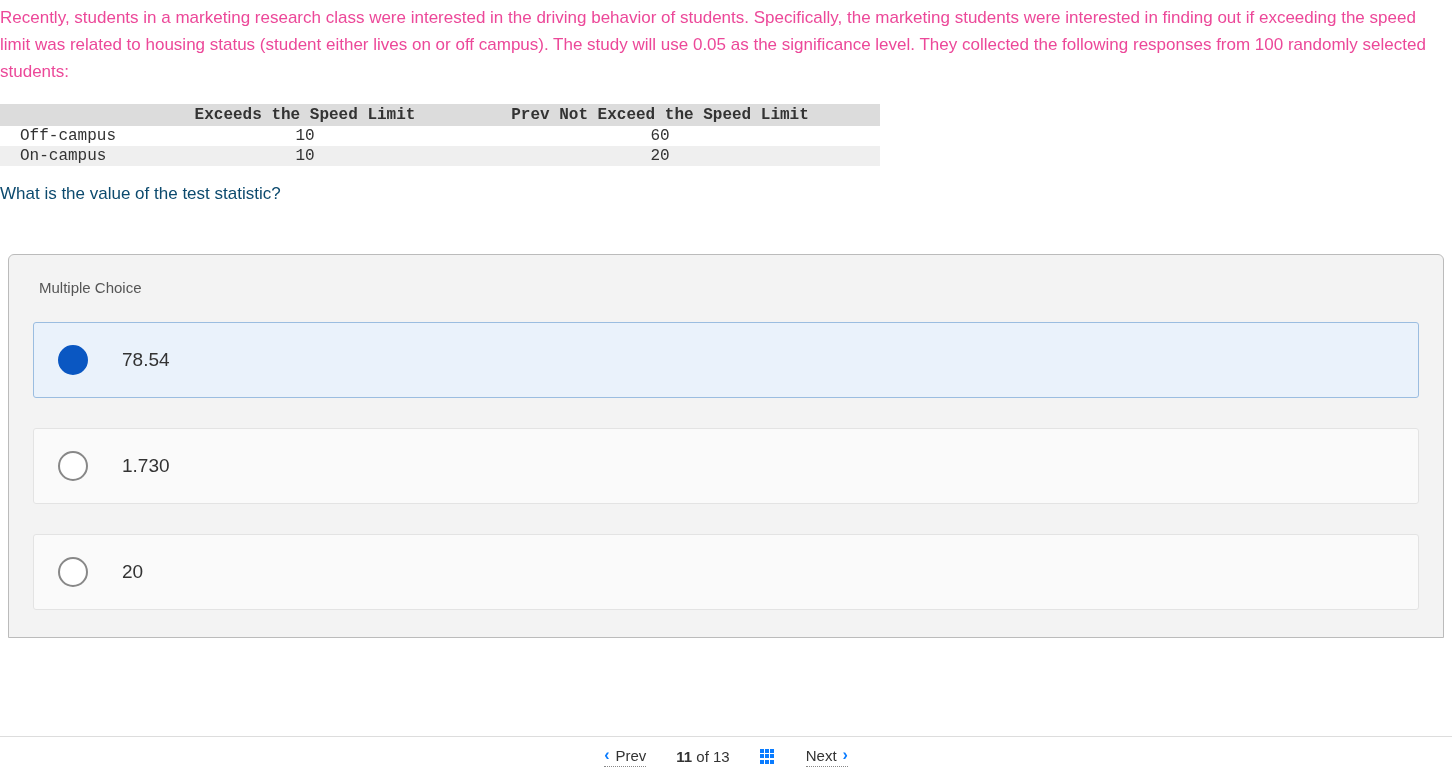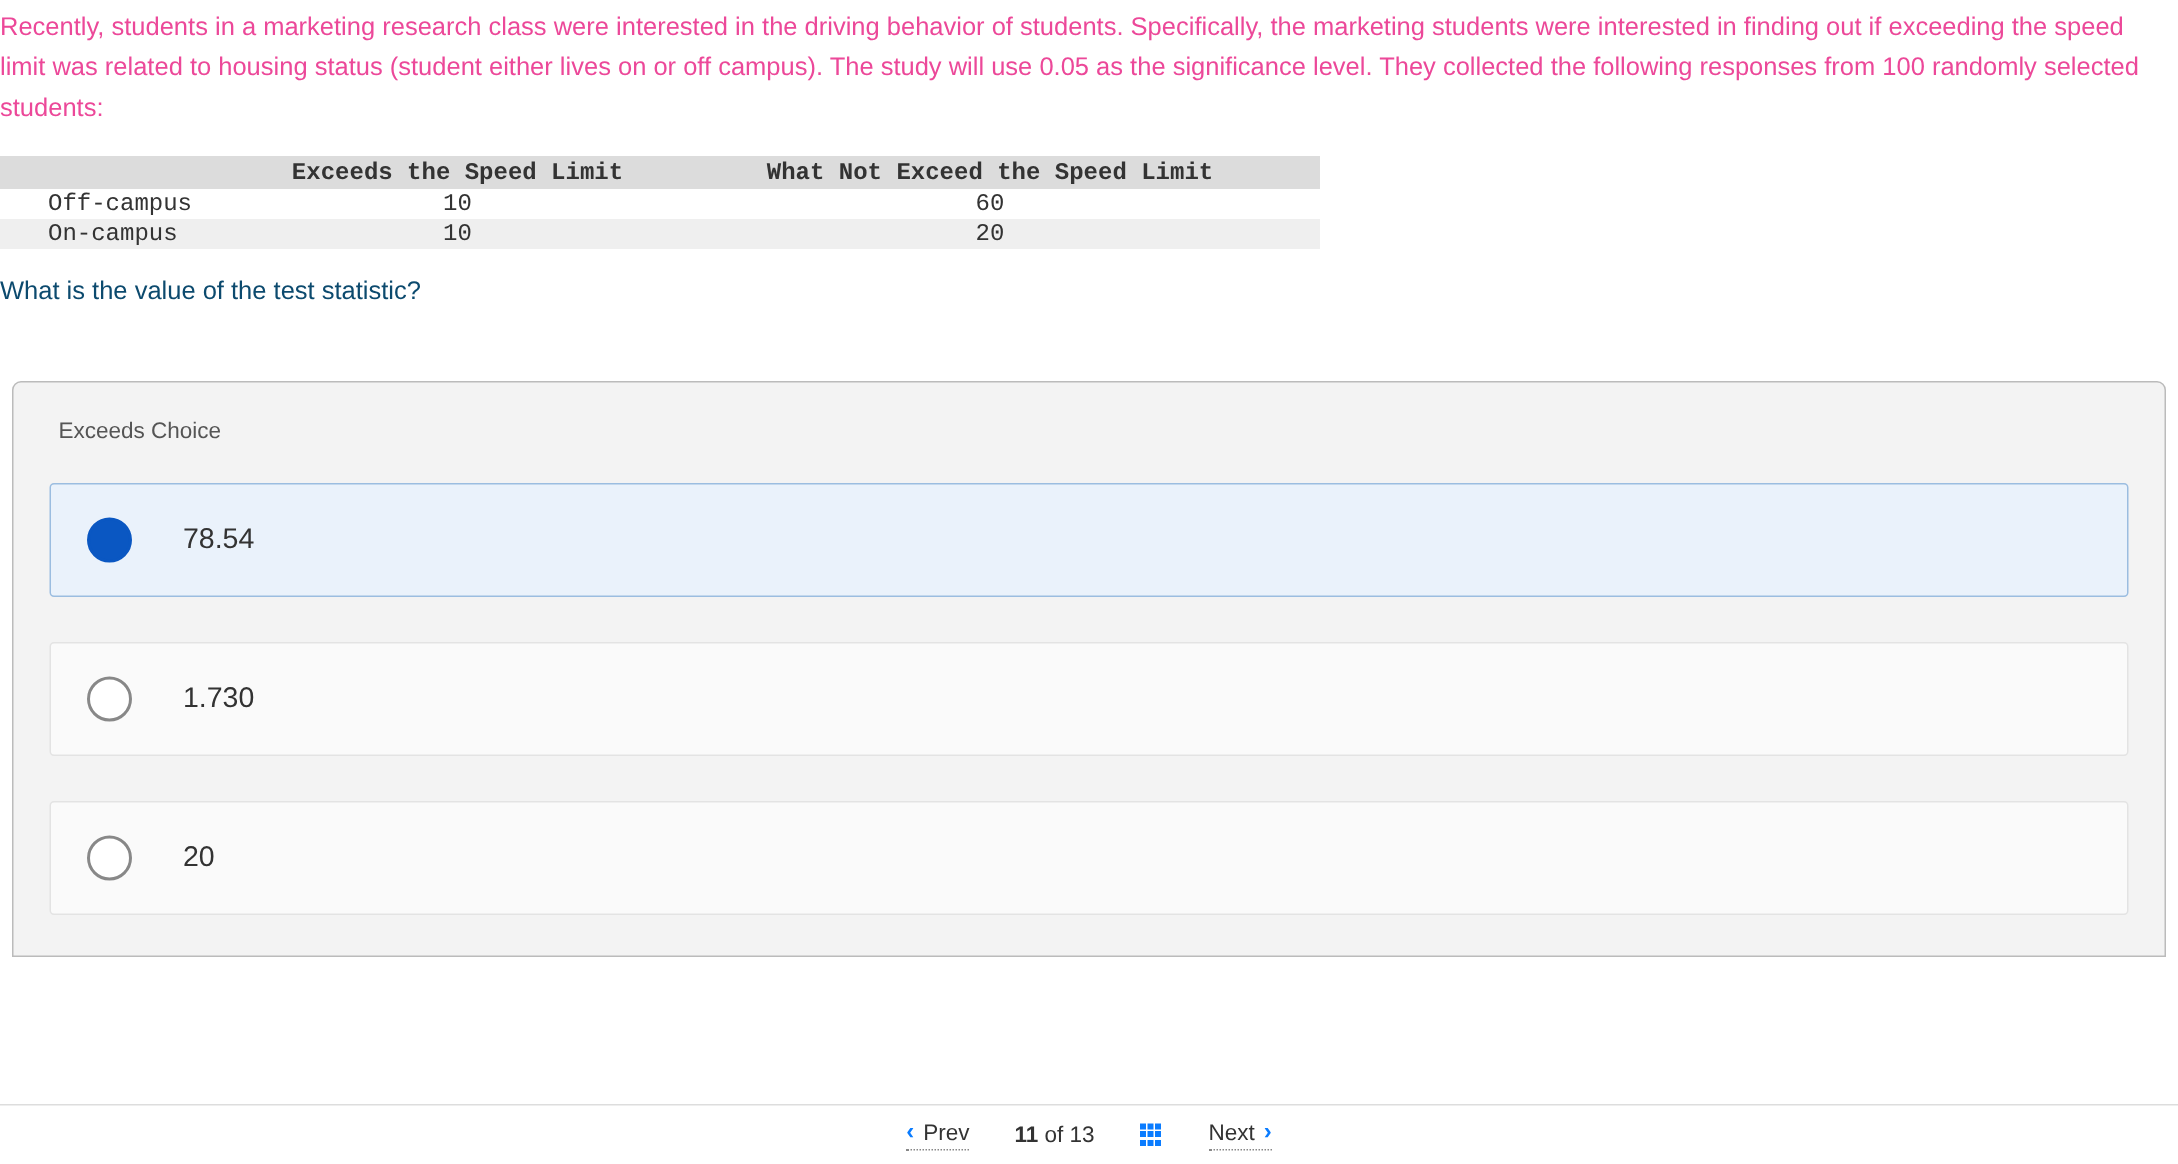--- a/index.html
+++ b/index.html
@@ -31,21 +31,21 @@
     padding: 2px 10px;
     text-align: center;
   }
   .data-table th.blank { width: 170px; }
   .data-table th.col1 { width: 270px; margin-top: 34px; }
   .data-table th.col2 { width: 440px; }
   .data-table td {
     padding: 1px 10px;
     text-align: center;
   }
-  .data-table td.rowlabel { text-align: left; padding-left: 32px; }
+  .data-table td.rowlabel { text-align: left; padding-left: 20px; }
   .data-table tbody tr:nth-child(even) td { background: #efefef; }
   .question-line {
     margin-top: 18px;
     font-size: 17px;
     color: #0c4a6e;
   }
   .answer-panel {
     margin: 50px 8px 0 8px;
     border: 1px solid #bbb;
     border-top-left-radius: 6px;
@@ -139,41 +139,41 @@
 </head>
 <body>
 
 <div class="prompt-text">Recently, students in a marketing research class were interested in the driving behavior of students. Specifically, the marketing students were interested in finding out if exceeding the speed limit was related to housing status (student either lives on or off campus). The study will use 0.05 as the significance level. They collected the following responses from 100 randomly selected students:</div>
 
 <table class="data-table">
   <thead>
     <tr>
       <th class="blank"></th>
       <th class="col1">Exceeds the Speed Limit</th>
-      <th class="col2">What Not Exceed the Speed Limit</th>
+      <th class="col2">Prev Not Exceed the Speed Limit</th>
     </tr>
   </thead>
   <tbody>
     <tr>
       <td class="rowlabel">Off-campus</td>
       <td>10</td>
       <td>60</td>
     </tr>
     <tr>
       <td class="rowlabel">On-campus</td>
       <td>10</td>
       <td>20</td>
     </tr>
   </tbody>
 </table>
 
 <div class="question-line">What is the value of the test statistic?</div>
 
 <div class="answer-panel">
-  <div class="answer-header">Exceeds Choice</div>
+  <div class="answer-header">Multiple Choice</div>
 
   <div class="choice selected">
     <div class="radio"></div>
     <div class="choice-label">78.54</div>
   </div>
 
   <div class="choice">
     <div class="radio"></div>
     <div class="choice-label">1.730</div>
   </div>

